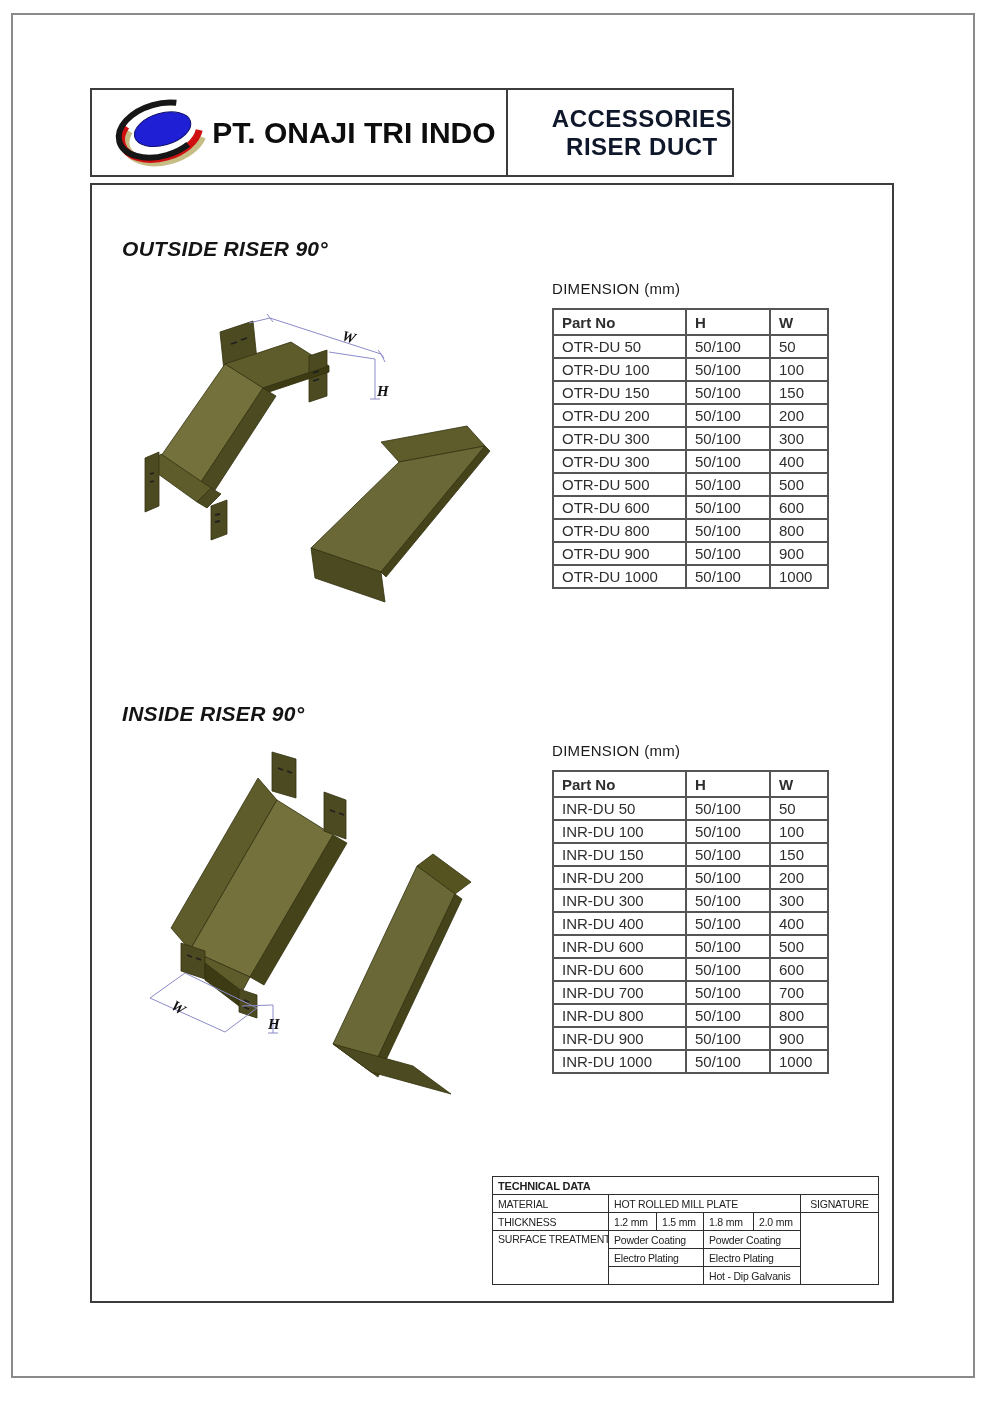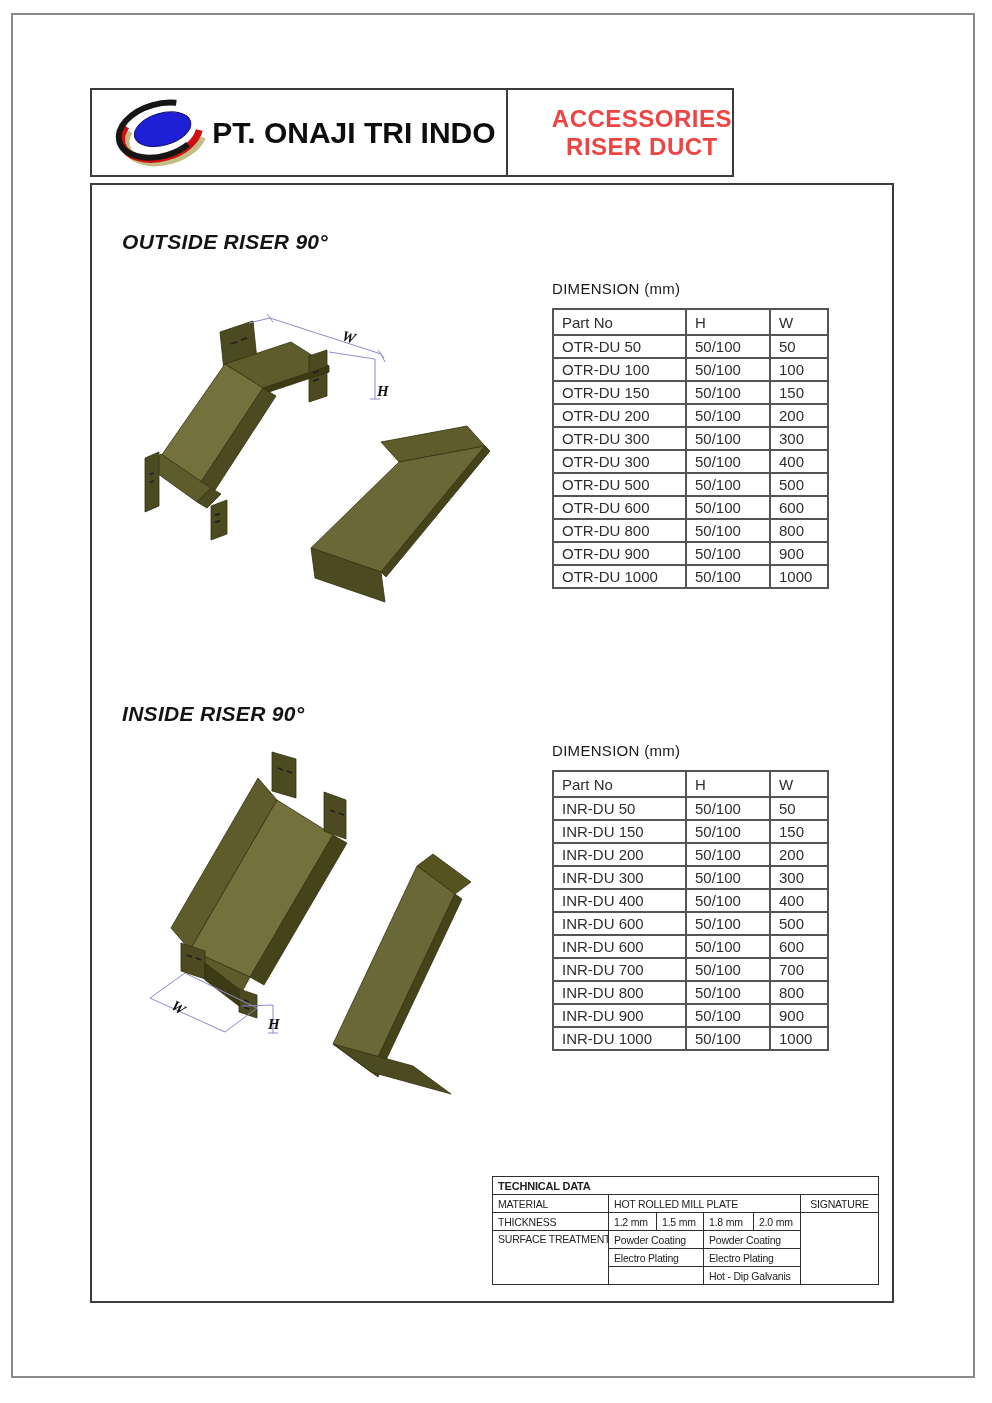--- a/index.html
+++ b/index.html
@@ -21,42 +21,42 @@
     width:503px;display:flex;align-items:center;
     border-right:2px solid #3c3c3c;box-sizing:border-box;
   }
   .logo-wrap{margin-left:16px;flex:0 0 auto;}
   .company-name{
     flex:1;text-align:center;font-size:30px;font-weight:bold;
     color:#0d0d0d;letter-spacing:0px;padding-right:10px;
   }
   .header-right{
     flex:1;display:flex;flex-direction:column;justify-content:center;align-items:center;
-    font-size:24px;font-weight:bold;line-height:1.15;letter-spacing:0.5px;color:#ef4444;margin-left:44px;
+    font-size:24px;font-weight:bold;line-height:1.15;letter-spacing:0.5px;color:#0f172a;margin-left:44px;
   }
   
   .content-box{
     left:90px;top:183px;width:804px;height:1120px;
     border:2px solid #3c3c3c;box-sizing:border-box;background:#fff;
   }
   .section-title{
     font-size:21px;font-weight:bold;font-style:italic;
     color:#141414;letter-spacing:0.3px;white-space:nowrap;
   }
   .dim-label{font-size:15px;color:#1a1a1a;letter-spacing:0.3px;white-space:nowrap;}
   
   table.dim-table{
     border-collapse:collapse;background:#fff;
     font-size:15px;color:#2e2e2e;table-layout:fixed;
   }
   table.dim-table th,table.dim-table td{
     border:2px solid #555555;padding:0 8px;text-align:left;
     font-weight:normal;overflow:hidden;white-space:nowrap;
   }
-  table.dim-table th{height:24px;}
+  table.dim-table th{height:24px;font-weight:bold;}
   table.dim-table td{height:21px;}
   
   table.tech-table{
     border-collapse:collapse;background:#fff;table-layout:fixed;
     font-size:10.5px;color:#222;letter-spacing:-0.2px;
   }
   table.tech-table td{
     border:1.5px solid #2d2d2d;padding:0 5px;height:17px;
     overflow:hidden;white-space:nowrap;vertical-align:middle;
   }
@@ -90,21 +90,21 @@
     <div class="company-name">PT. ONAJI TRI INDO</div>
   </div>
   <div class="header-right">
     <span>ACCESSORIES</span>
     <span>RISER DUCT</span>
   </div>
 </div>
 
 <div class="abs content-box"></div>
 
-<div class="abs section-title" style="left:122px;top:230px;">OUTSIDE RISER 90°</div>
+<div class="abs section-title" style="left:122px;top:237px;">OUTSIDE RISER 90°</div>
 
 <svg class="drawing" style="left:113px;top:296px;" width="400" height="320" viewBox="0 0 400 320">
   <g stroke="#32310f" stroke-width="0.8" stroke-linejoin="round">
 
     <polygon points="107,36 140,25 144,64 111,75" fill="#4c4a20"></polygon>
     <polygon points="112,68 178,46 216,70 150,92" fill="#5e5c2b"></polygon>
     <polygon points="196,60 214,54 214,100 196,106" fill="#4c4a20"></polygon>
     <polygon points="150,92 216,70 216,76 150,98" fill="#3c3b13"></polygon>
     <polygon points="48,160 112,68 150,92 88,186" fill="#75713d"></polygon>
     <polygon points="150,92 88,186 102,194 163,100" fill="#4c4a20"></polygon>
@@ -268,20 +268,25 @@
   <tbody>
       <tr>
     <th>Part No</th>
     <th>H</th>
     <th>W</th>
   </tr>
   <tr>
         <td>INR-DU 50</td>
         <td>50/100</td>
         <td>50</td>
+      </tr>
+  <tr>
+        <td>INR-DU 100</td>
+        <td>50/100</td>
+        <td>100</td>
       </tr>
   <tr>
         <td>INR-DU 150</td>
         <td>50/100</td>
         <td>150</td>
       </tr>
   <tr>
         <td>INR-DU 200</td>
         <td>50/100</td>
         <td>200</td>

